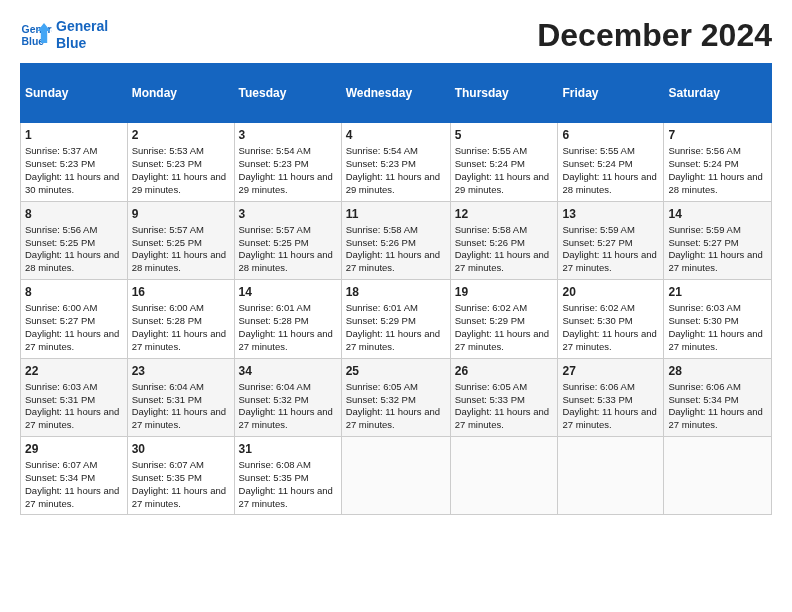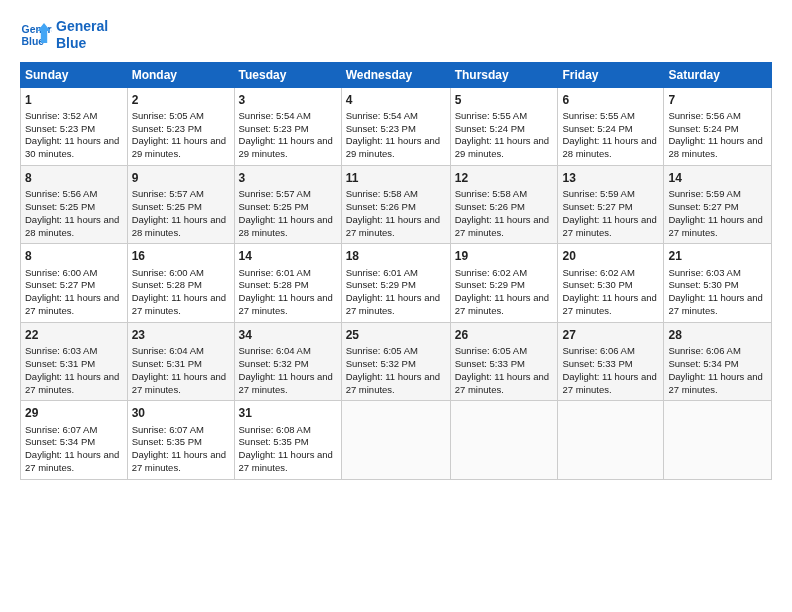--- a/index.html
+++ b/index.html
@@ -55,21 +55,21 @@
       font-style: italic;
     }
     .calendar {
       width: 100%;
       border-collapse: collapse;
       font-size: 10px;
     }
     .calendar thead th {
       background: #1565c0;
       color: #fff;
-      padding: 5px 4px;
+      padding: 22px 4px;
       text-align: left;
       font-size: 12px;
       font-weight: bold;
       border: 1px solid #1565c0;
     }
     .calendar tbody td {
       border: 1px solid #ccc;
       vertical-align: top;
       padding: 4px 4px;
       width: 113px;
@@ -104,39 +104,40 @@
         <text x="2" y="18" font-size="13" font-weight="bold" fill="#1565c0">General</text>
         <text x="2" y="32" font-size="13" font-weight="bold" fill="#1565c0">Blue</text>
         <polygon points="30,5 38,15 34,15 34,30 26,30 26,15 22,15" fill="#42a5f5"></polygon>
       </svg>
       <div class="logo-text">
         <span>General</span><br>
         <span style="color:#1565c0;">Blue</span>
       </div>
     </div>
     <div class="title-area">
+      <div class="month-title">December 2024</div>
     </div>
   </div>
 
   <table class="calendar">
     <thead>
       <tr>
         <th>Sunday</th>
         <th>Monday</th>
         <th>Tuesday</th>
         <th>Wednesday</th>
         <th>Thursday</th>
         <th>Friday</th>
         <th>Saturday</th>
       </tr>
     </thead>
     <tbody id="calendar-body">
     <tr>
-          <td><span class="day-num">1</span><span>Sunrise: 3:52 AM</span><br><span>Sunset: 5:23 PM</span><br><span>Daylight: 11 hours and 30 minutes.</span></td>
-          <td><span class="day-num">2</span><span>Sunrise: 5:05 AM</span><br><span>Sunset: 5:23 PM</span><br><span>Daylight: 11 hours and 29 minutes.</span></td>
+          <td><span class="day-num">1</span><span>Sunrise: 5:37 AM</span><br><span>Sunset: 5:23 PM</span><br><span>Daylight: 11 hours and 30 minutes.</span></td>
+          <td><span class="day-num">2</span><span>Sunrise: 5:53 AM</span><br><span>Sunset: 5:23 PM</span><br><span>Daylight: 11 hours and 29 minutes.</span></td>
           <td><span class="day-num">3</span><span>Sunrise: 5:54 AM</span><br><span>Sunset: 5:23 PM</span><br><span>Daylight: 11 hours and 29 minutes.</span></td>
           <td><span class="day-num">4</span><span>Sunrise: 5:54 AM</span><br><span>Sunset: 5:23 PM</span><br><span>Daylight: 11 hours and 29 minutes.</span></td>
           <td><span class="day-num">5</span><span>Sunrise: 5:55 AM</span><br><span>Sunset: 5:24 PM</span><br><span>Daylight: 11 hours and 29 minutes.</span></td>
           <td><span class="day-num">6</span><span>Sunrise: 5:55 AM</span><br><span>Sunset: 5:24 PM</span><br><span>Daylight: 11 hours and 28 minutes.</span></td>
           <td><span class="day-num">7</span><span>Sunrise: 5:56 AM</span><br><span>Sunset: 5:24 PM</span><br><span>Daylight: 11 hours and 28 minutes.</span></td>
         </tr>
         <tr>
           <td><span class="day-num">8</span><span>Sunrise: 5:56 AM</span><br><span>Sunset: 5:25 PM</span><br><span>Daylight: 11 hours and 28 minutes.</span></td>
           <td><span class="day-num">9</span><span>Sunrise: 5:57 AM</span><br><span>Sunset: 5:25 PM</span><br><span>Daylight: 11 hours and 28 minutes.</span></td>
           <td><span class="day-num">3</span><span>Sunrise: 5:57 AM</span><br><span>Sunset: 5:25 PM</span><br><span>Daylight: 11 hours and 28 minutes.</span></td>

